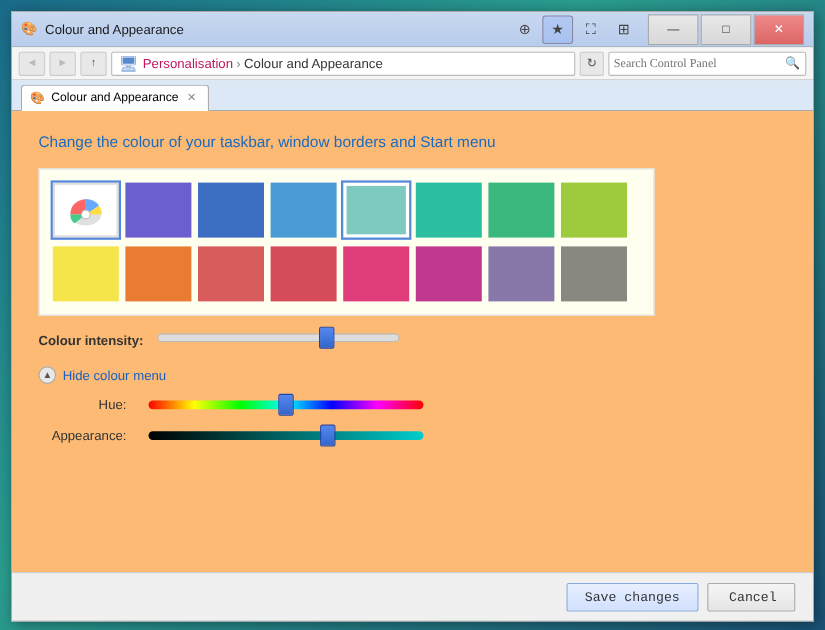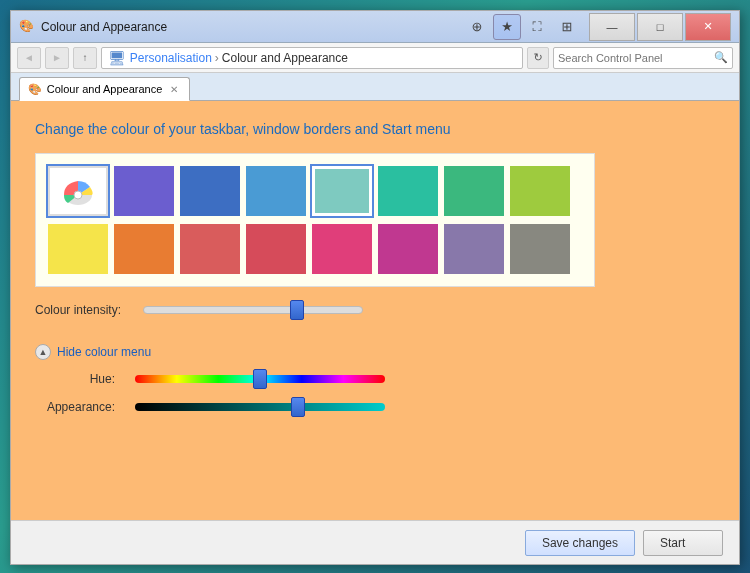--- a/index.html
+++ b/index.html
@@ -146,20 +146,21 @@
       padding: 0 4px;
       border-radius: 2px;
     }
     .search-input {
       border: none;
       outline: none;
       flex: 1;
       font-size: 11px;
       color: #888;
       background: transparent;
+      font-family: Liberation Serif, serif;
     }
     .search-icon-sm { color: #888; font-size: 11px; }
 
     
     .tab-bar {
       height: 28px;
       background: #dce8f5;
       display: flex;
       align-items: flex-end;
       padding: 0 8px;
@@ -286,23 +287,24 @@
       height: 20px;
       background: linear-gradient(to bottom, #5588ee, #3366cc);
       border: 1px solid #2244aa;
       border-radius: 2px;
       cursor: pointer;
     }
 
     
     .intensity-row {
       display: flex;
-      align-items: center;
-      margin-bottom: 27px;
+      align-items: flex-start;
+      margin-bottom: 16px;
       gap: 8px;
+      font-weight: bold;
     }
     .intensity-label {
       font-size: 12px;
       color: #333;
       width: 100px;
       flex-shrink: 0;
     }
 
     
     .mixer-toggle {
@@ -342,21 +344,22 @@
     }
     .btn {
       padding: 5px 16px;
       border: 1px solid #aaa;
       background: linear-gradient(to bottom, #f5f5f5, #e5e5e5);
       cursor: pointer;
       font-size: 12px;
       color: #333;
       border-radius: 2px;
       min-width: 80px;
-      text-align: left;
+      text-align: right;
+      font-family: Liberation Mono, monospace;
     }
     .btn.primary {
       background: linear-gradient(to bottom, #e8f0ff, #d0e0ff);
       border-color: #88aadd;
     }
 
     
     .content::-webkit-scrollbar { width: 8px; }
     .content::-webkit-scrollbar-track { background: #f0f0f0; }
     .content::-webkit-scrollbar-thumb { background: #bbb; border-radius: 4px; }
@@ -382,21 +385,21 @@
       <button class="tb-btn close">✕</button>
     </div>
   </div>
 
   <div class="address-bar">
     <button class="nav-btn disabled">◄</button>
     <button class="nav-btn disabled">►</button>
     <button class="nav-btn">↑</button>
     <div class="address-path">
       <span class="address-path-icon">🖥</span>
-      <span style="color:#3b82f6;cursor:pointer;">Personalisation</span>
+      <span style="color:#be185d;cursor:pointer;">Personalisation</span>
       <span class="path-sep"> › </span>
       <span>Colour and Appearance</span>
     </div>
     <button class="refresh-btn">↻</button>
     <div class="search-box">
       <input class="search-input" type="text" placeholder="Search Control Panel" style="">
       <span class="search-icon-sm">🔍</span>
     </div>
   </div>
 
@@ -470,16 +473,16 @@
       <span class="slider-label">Appearance:</span>
       <div class="slider-track brightness">
         <div class="slider-thumb" style="left:65%;"></div>
       </div>
     </div>
 
   </div>
 
   <div class="bottom-bar">
     <button class="btn primary">Save changes</button>
-    <button class="btn">Start</button>
+    <button class="btn">Cancel</button>
   </div>
 
 </div>
 
 </body></html>

